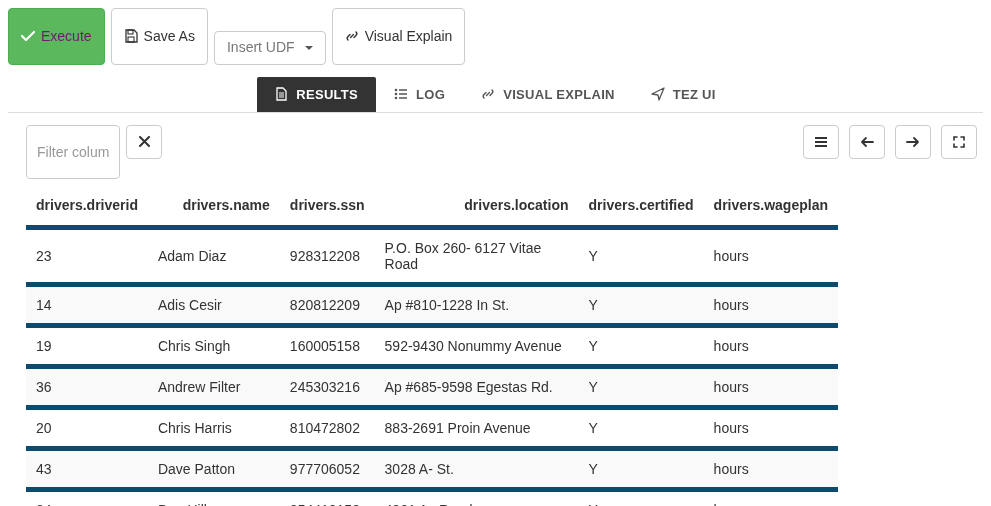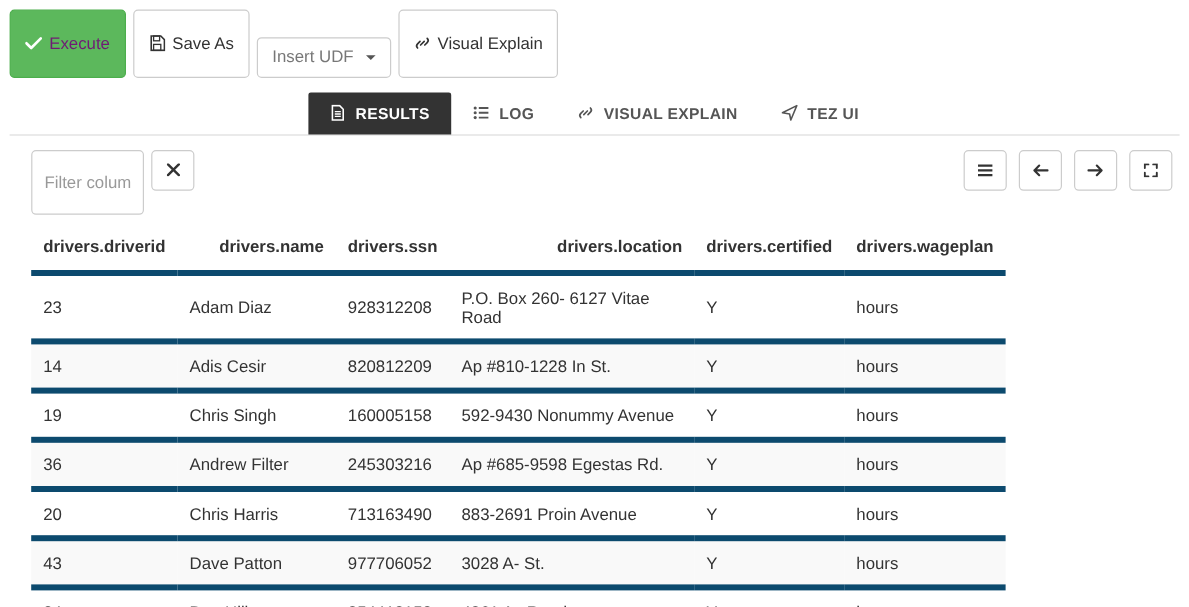--- a/index.html
+++ b/index.html
@@ -280,21 +280,21 @@
         <td>36</td>
         <td>Andrew Filter</td>
         <td>245303216</td>
         <td>Ap #685-9598 Egestas Rd.</td>
         <td>Y</td>
         <td>hours</td>
       </tr>
       <tr>
         <td>20</td>
         <td>Chris Harris</td>
-        <td>713163490</td>
+        <td>810472802</td>
         <td>883-2691 Proin Avenue</td>
         <td>Y</td>
         <td>hours</td>
       </tr>
       <tr>
         <td>43</td>
         <td>Dave Patton</td>
         <td>977706052</td>
         <td>3028 A- St.</td>
         <td>Y</td>

